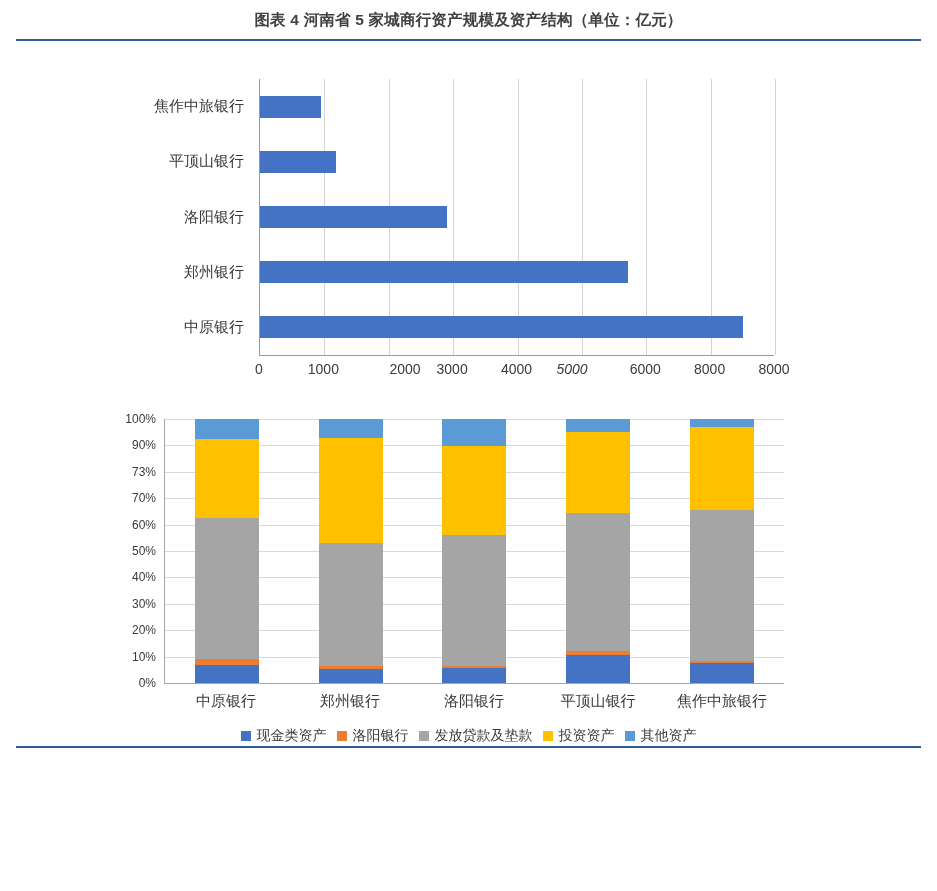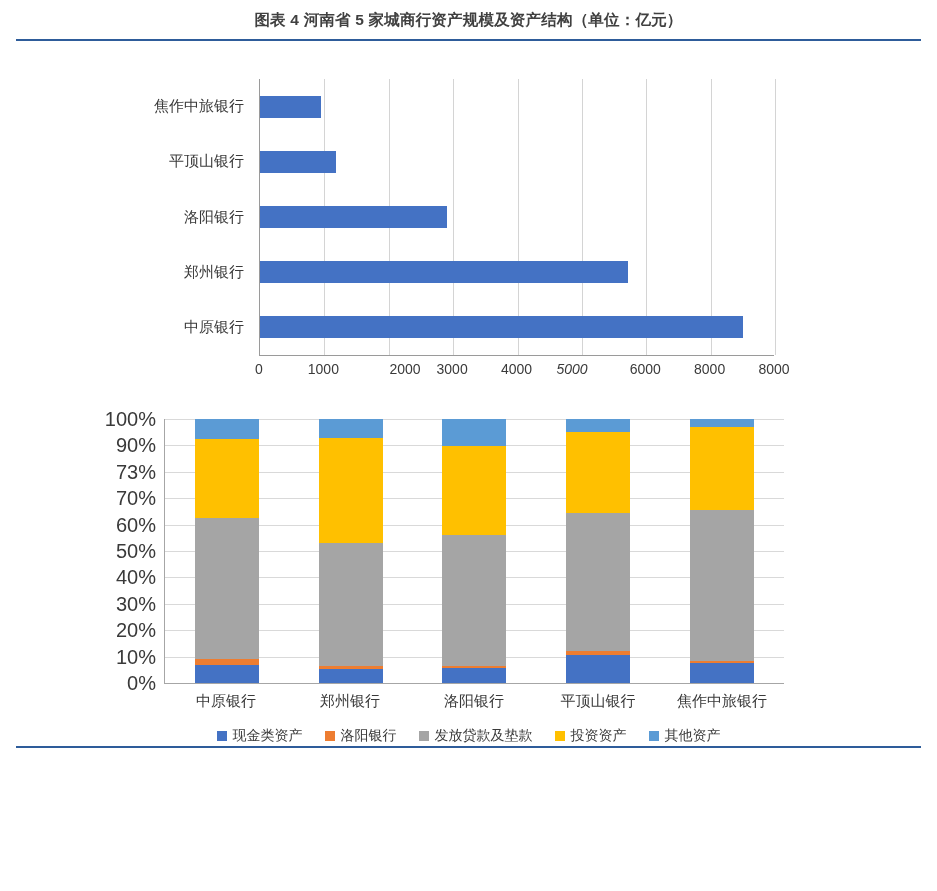--- a/index.html
+++ b/index.html
@@ -105,21 +105,21 @@
   }
   .c2-yaxis {
     position: absolute;
     left: 68px; top: 18px;
     width: 80px; height: 264px;
   }
   .c2-yaxis span {
     position: absolute;
     right: 8px;
     transform: translateY(-50%);
-    font-size: 20px;
+    font-size: 12px;
     color: #3a3a3a;
     text-align: right;
   }
   .c2-plot {
     position: absolute;
     left: 148px; top: 18px;
     width: 620px; height: 264px;
     border-left: 1px solid #a6a6a6;
   }
   .c2-grid { position: absolute; inset: 0; }
@@ -160,21 +160,21 @@
     padding-top: 6px;
     font-family: "DejaVu Serif", serif;
     font-size: 15px;
     color: #3a3a3a;
   }
   .legend {
     position: absolute;
     left: 0; top: 326px;
     width: 905px;
     display: flex; align-items: center; justify-content: center;
-    gap: 22px;
+    gap: 10px;
   }
   .legend .item { display: flex; align-items: center; gap: 6px; }
   .legend .swatch { width: 10px; height: 10px; }
   .legend .txt {
     font-family: "DejaVu Serif", serif;
     font-size: 14px;
     color: #3a3a3a;
   }
 
   

